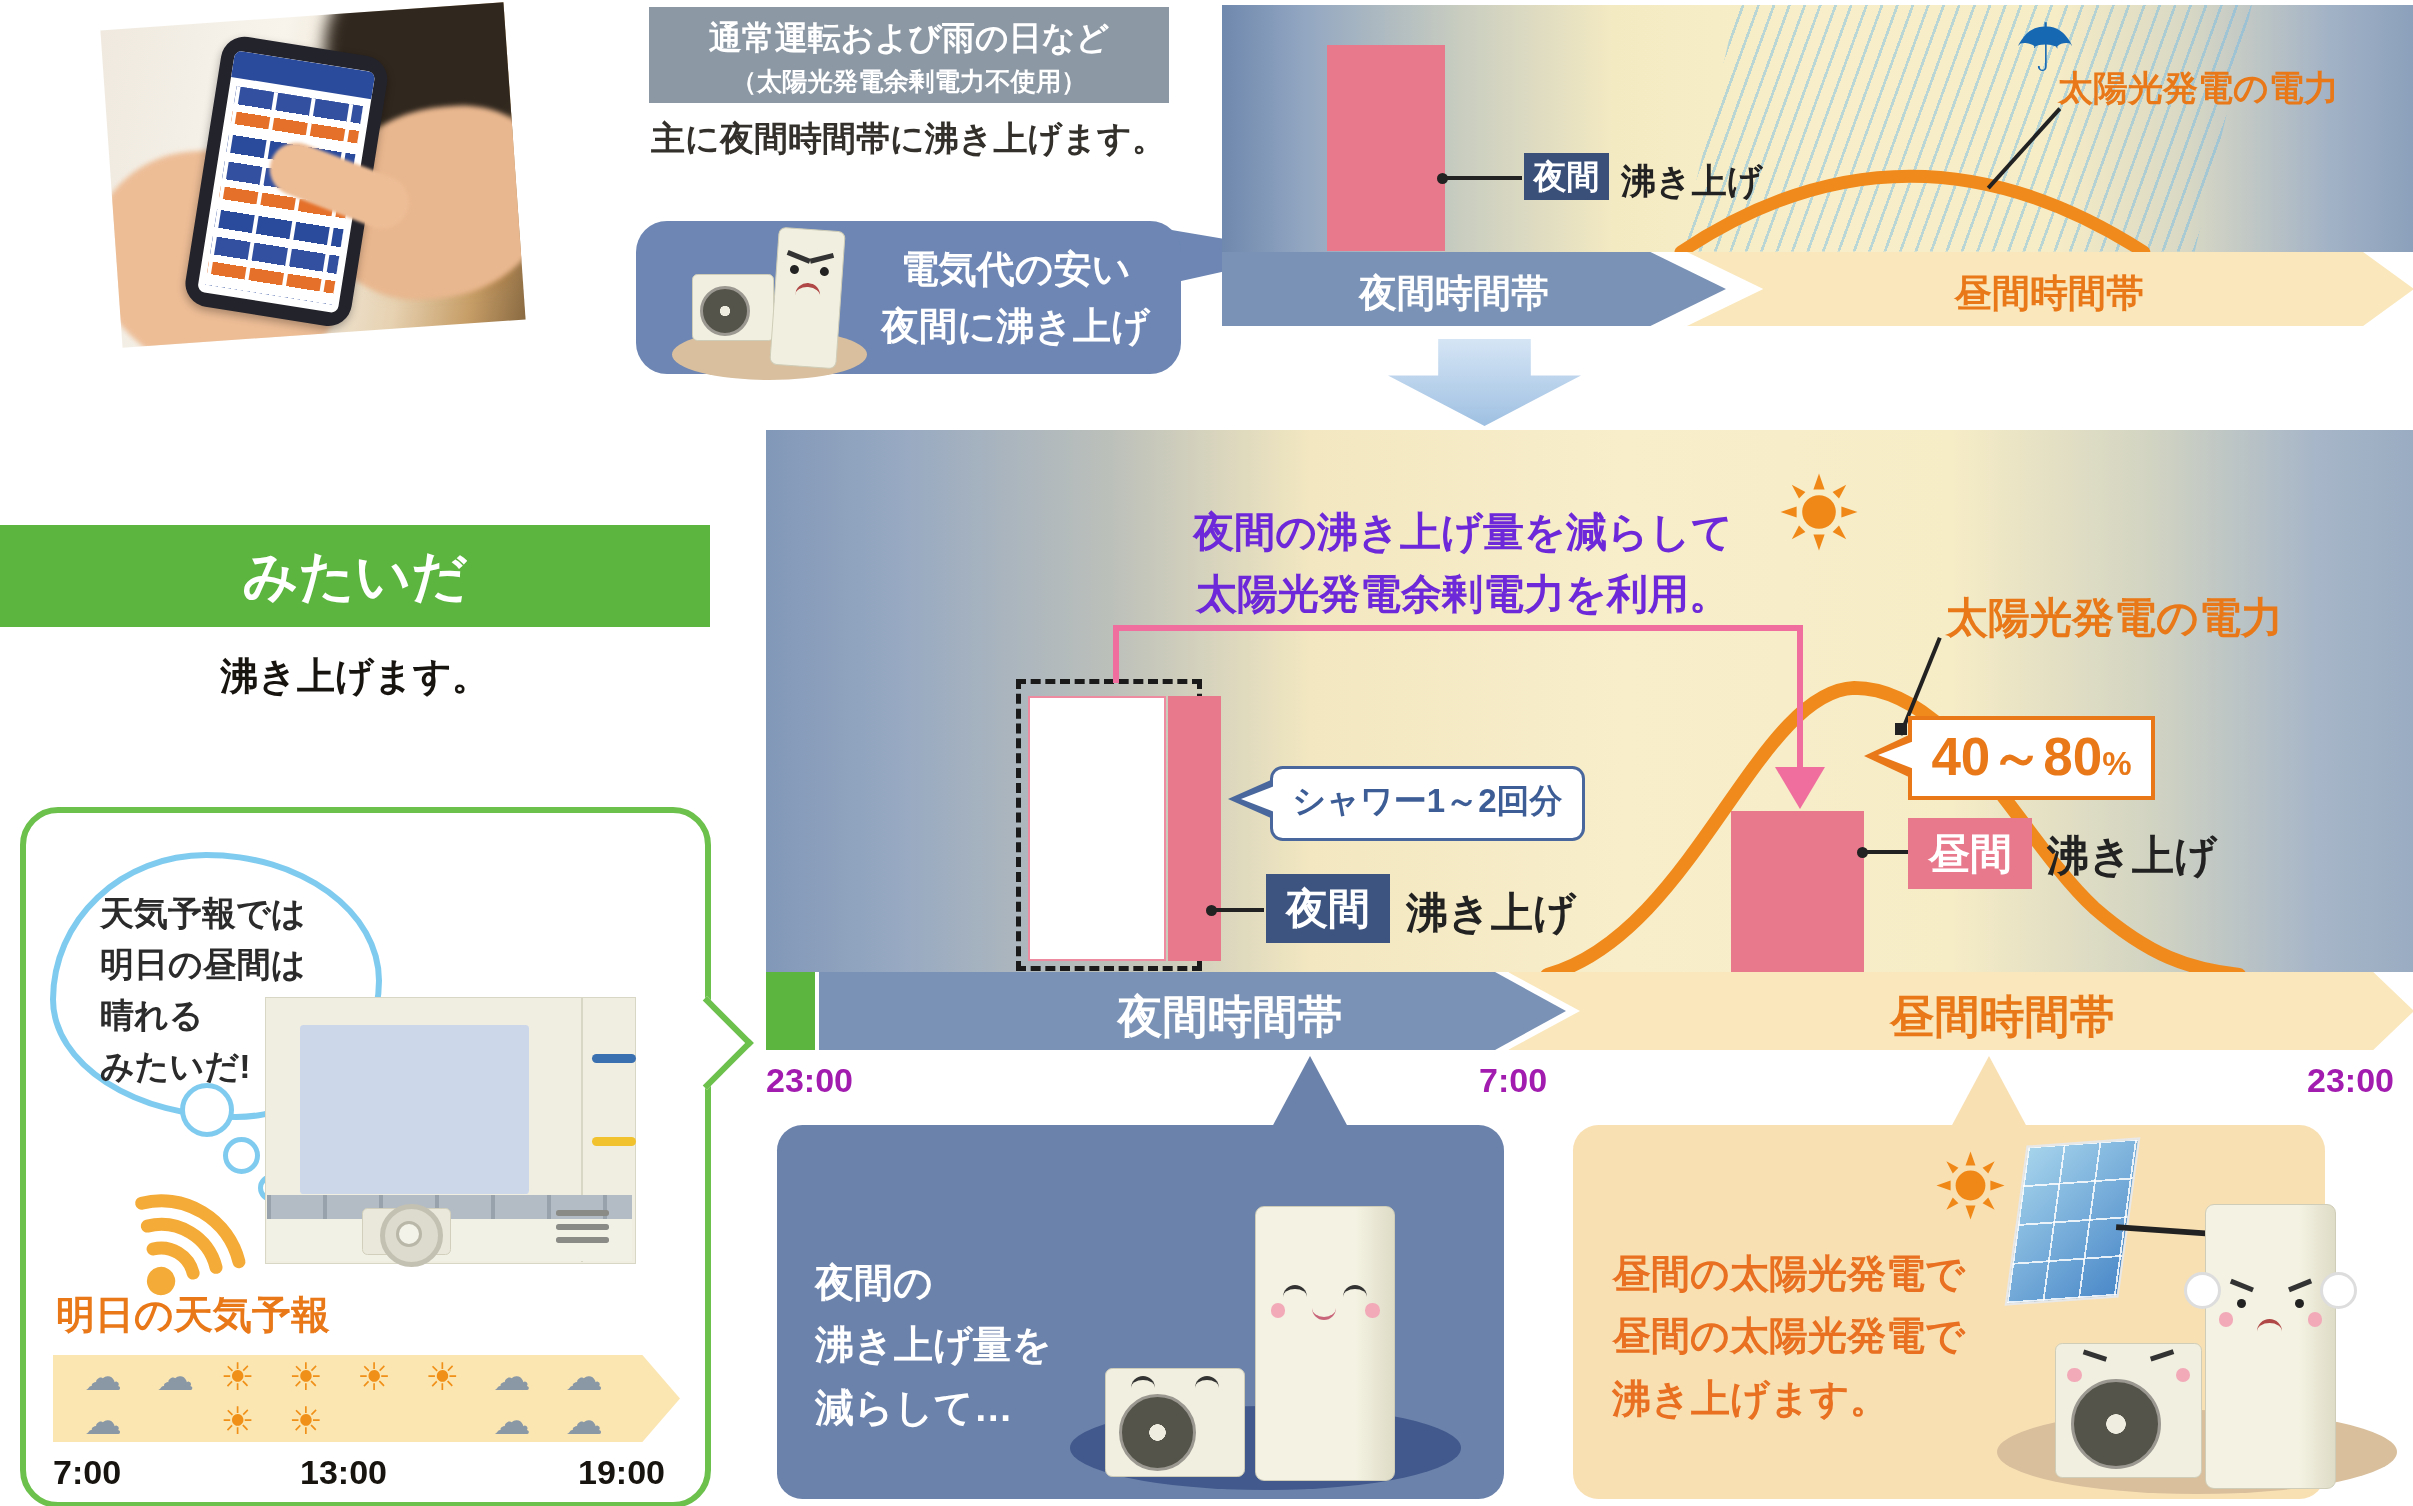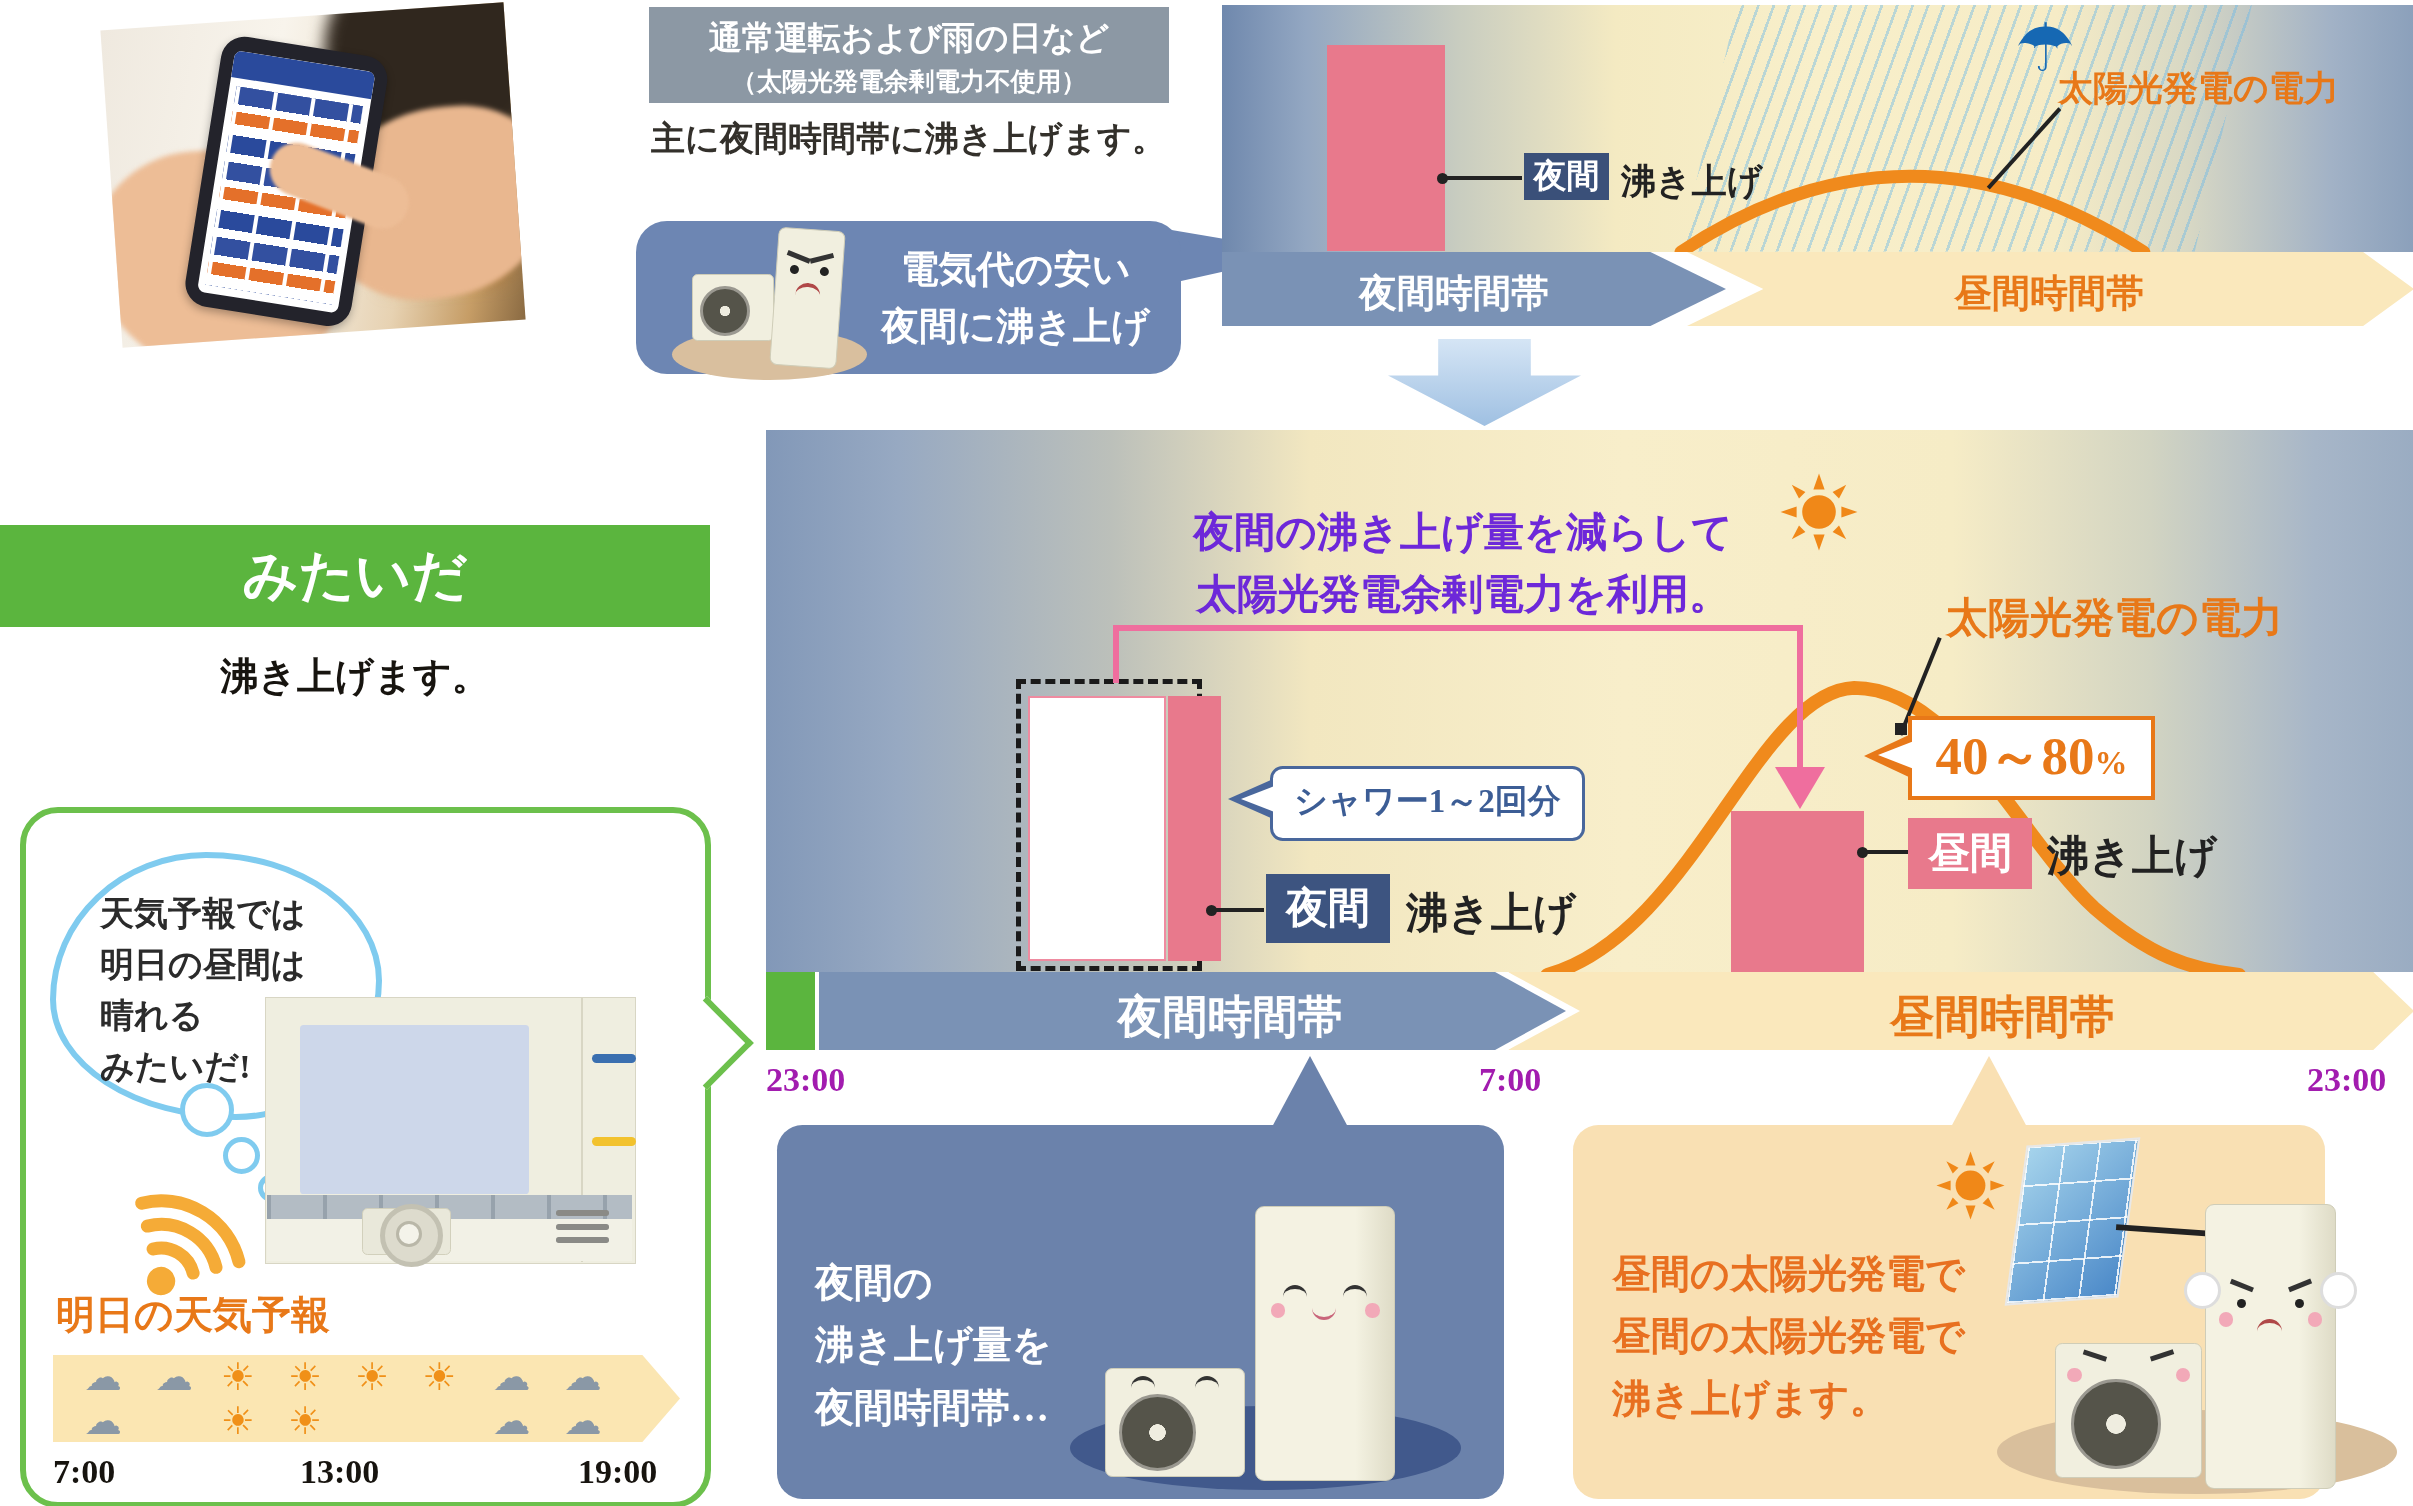--- a/index.html
+++ b/index.html
@@ -1,17 +1,17 @@
 <!DOCTYPE html>
 <html style="font-size:14.5px"><head>
 <meta charset="utf-8">
 <style>
   html,body{margin:0;padding:0;background:#fff;}
   .canvas{position:relative;width:2413px;height:1507px;background:#fff;overflow:hidden;
-          font-family:Liberation Serif, serif;}
+          font-family:Liberation Sans, sans-serif;}
   .abs{position:absolute;}
   .b{font-weight:bold;}
   .ctr{text-align:center;}
   svg{display:block;}
 
   
   .photo{left:111px;top:16.4px;width:404px;height:318px;transform:rotate(-4deg);
          background:linear-gradient(105deg,#efe9df 0%,#f8f4ec 38%,#efe4d2 58%,#e7d2b2 72%,#c69d66 88%,#8a6a42 100%);
          overflow:hidden;}
   .ph-hair{position:absolute;right:-45px;top:-64px;width:227px;height:209px;background:#30271e;border-radius:50%;filter:blur(8.2px);}
@@ -331,21 +331,21 @@
   </div>
   <span class="abs ttime" style="left:766px;top:1061px;">23:00</span>
   <span class="abs ttime" style="left:1479px;top:1061px;">7:00</span>
   <span class="abs ttime" style="left:2307px;top:1061px;">23:00</span>
 
   <div class="abs tri-up-n"></div>
   <div class="abs co-n"></div>
   <div class="abs co-n-text">
     <div>夜間の</div>
     <div>沸き上げ量を</div>
-    <div>夜間時間帯…</div>
+    <div>減らして…</div>
   </div>
   <div class="abs" style="left:1110px;top:1157px;width:58px;height:58px;">
     <svg viewBox="0 0 100 100">
         <path d="M50 0 A50 50 0 1 0 50 100 A40 40 0 1 1 50 0 Z" fill="#f2e93e"></path>
       </svg>
   </div>
   <div class="abs" style="left:1070px;top:1406px;width:391px;height:84px;background:#41598c;border-radius:50%;"></div>
   <div class="abs unit" style="left:1105px;top:1368px;width:138px;height:107px;border-radius:7.3px;">
     <div class="eye-closed" style="position:absolute;left:25.4px;top:7.3px;"></div>
     <div class="eye-closed" style="position:absolute;right:25.4px;top:7.3px;"></div>

